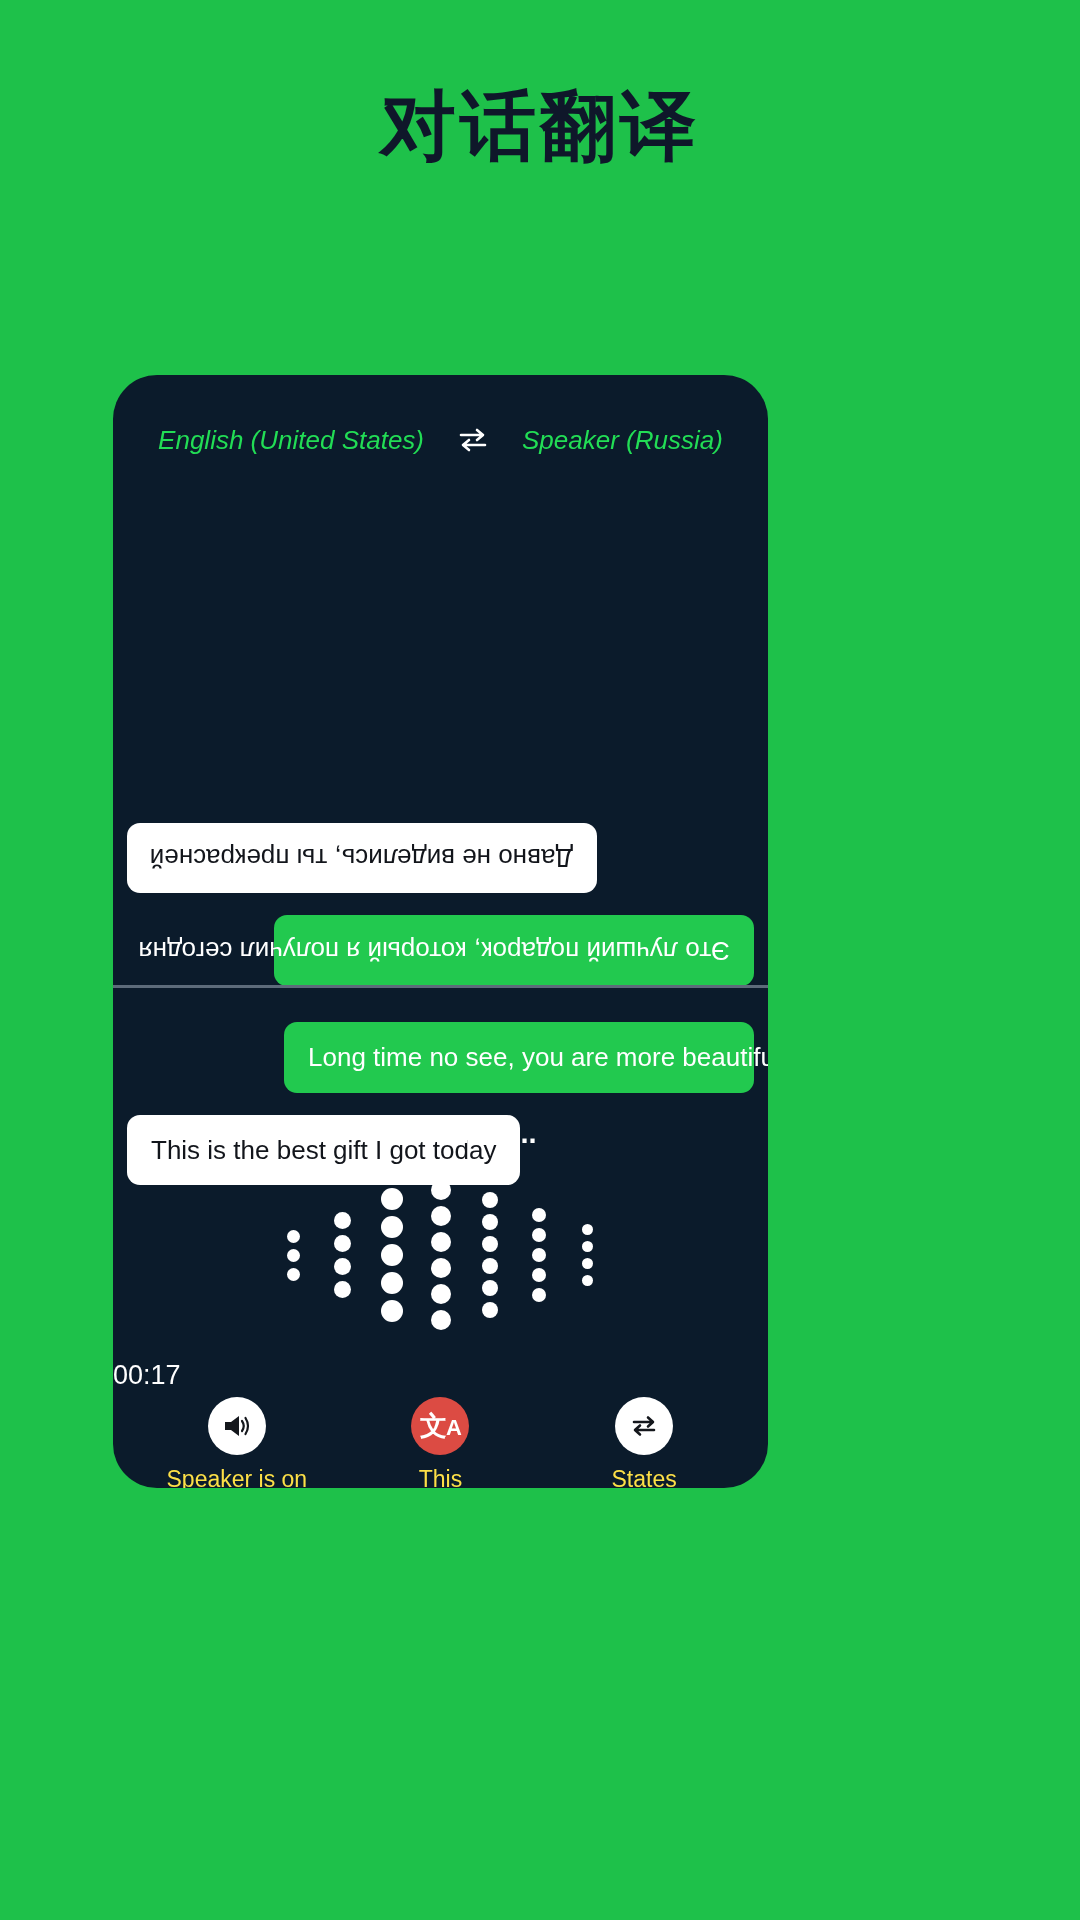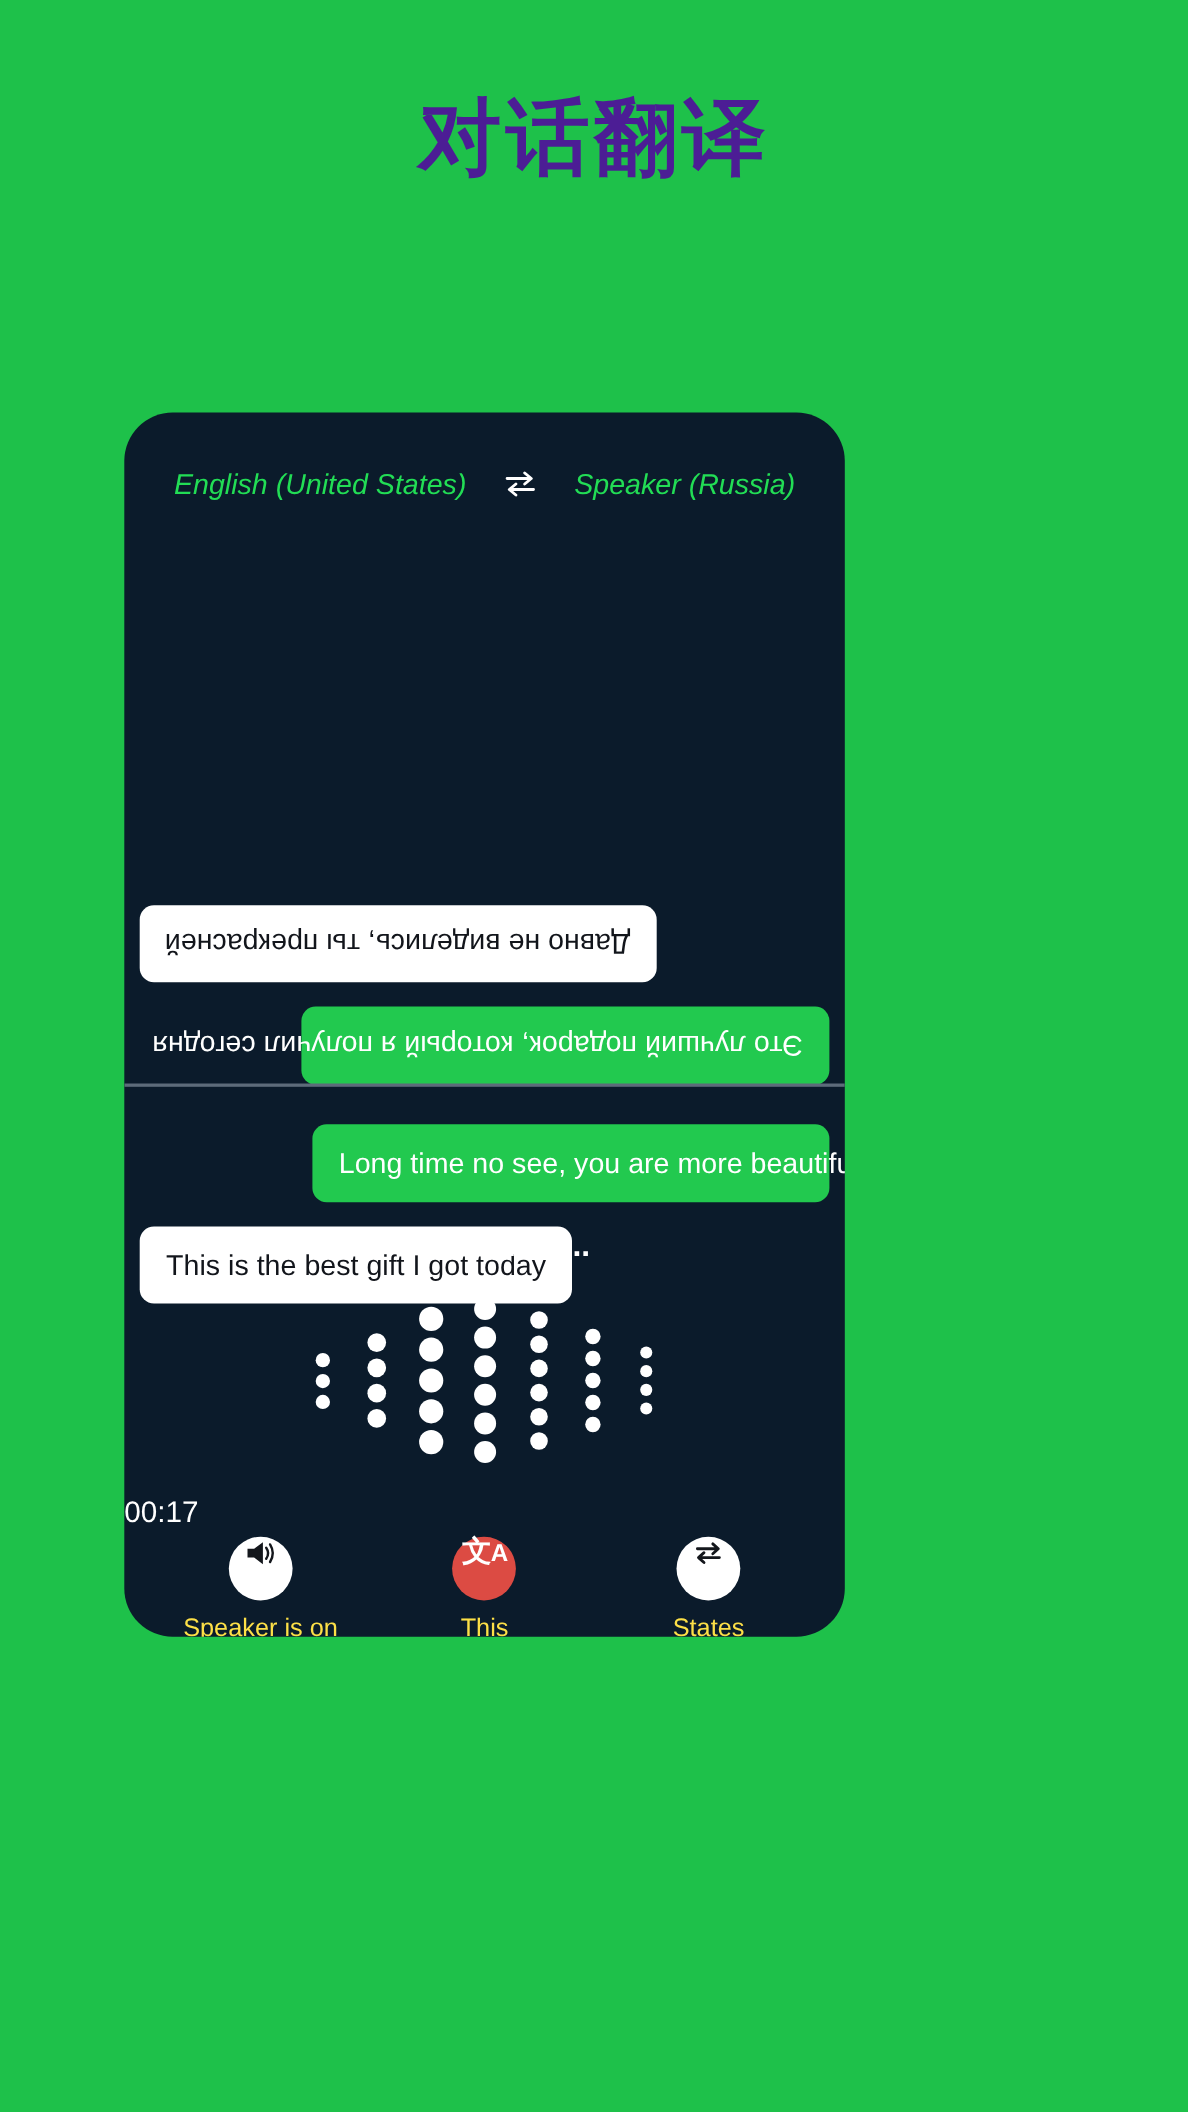--- a/index.html
+++ b/index.html
@@ -16,21 +16,21 @@
     position: relative;
   }
 
   
   .page-title {
     position: absolute;
     top: 78px;
     left: 0;
     width: 1080px;
     text-align: center;
-    color: #4c1d95;
+    color: #0f172a;
     font-size: 76px;
     font-weight: bold;
     letter-spacing: 4px;
     line-height: 1.25;
   }
 
   
   .phone {
     position: absolute;
     left: 113px;
@@ -192,20 +192,21 @@
     display: flex;
     flex-direction: column;
     align-items: center;
     width: 200px;
   }
   .control-circle {
     width: 58px;
     height: 58px;
     border-radius: 50%;
     display: flex;
+    align-items: center;
     justify-content: center;
     margin-bottom: 11px;
   }
   .control-circle.light { background: #ffffff; }
   .control-circle.red   { background: #dc4b43; }
   .control-label {
     color: #fde047;
     font-size: 23px;
     white-space: nowrap;
   }

